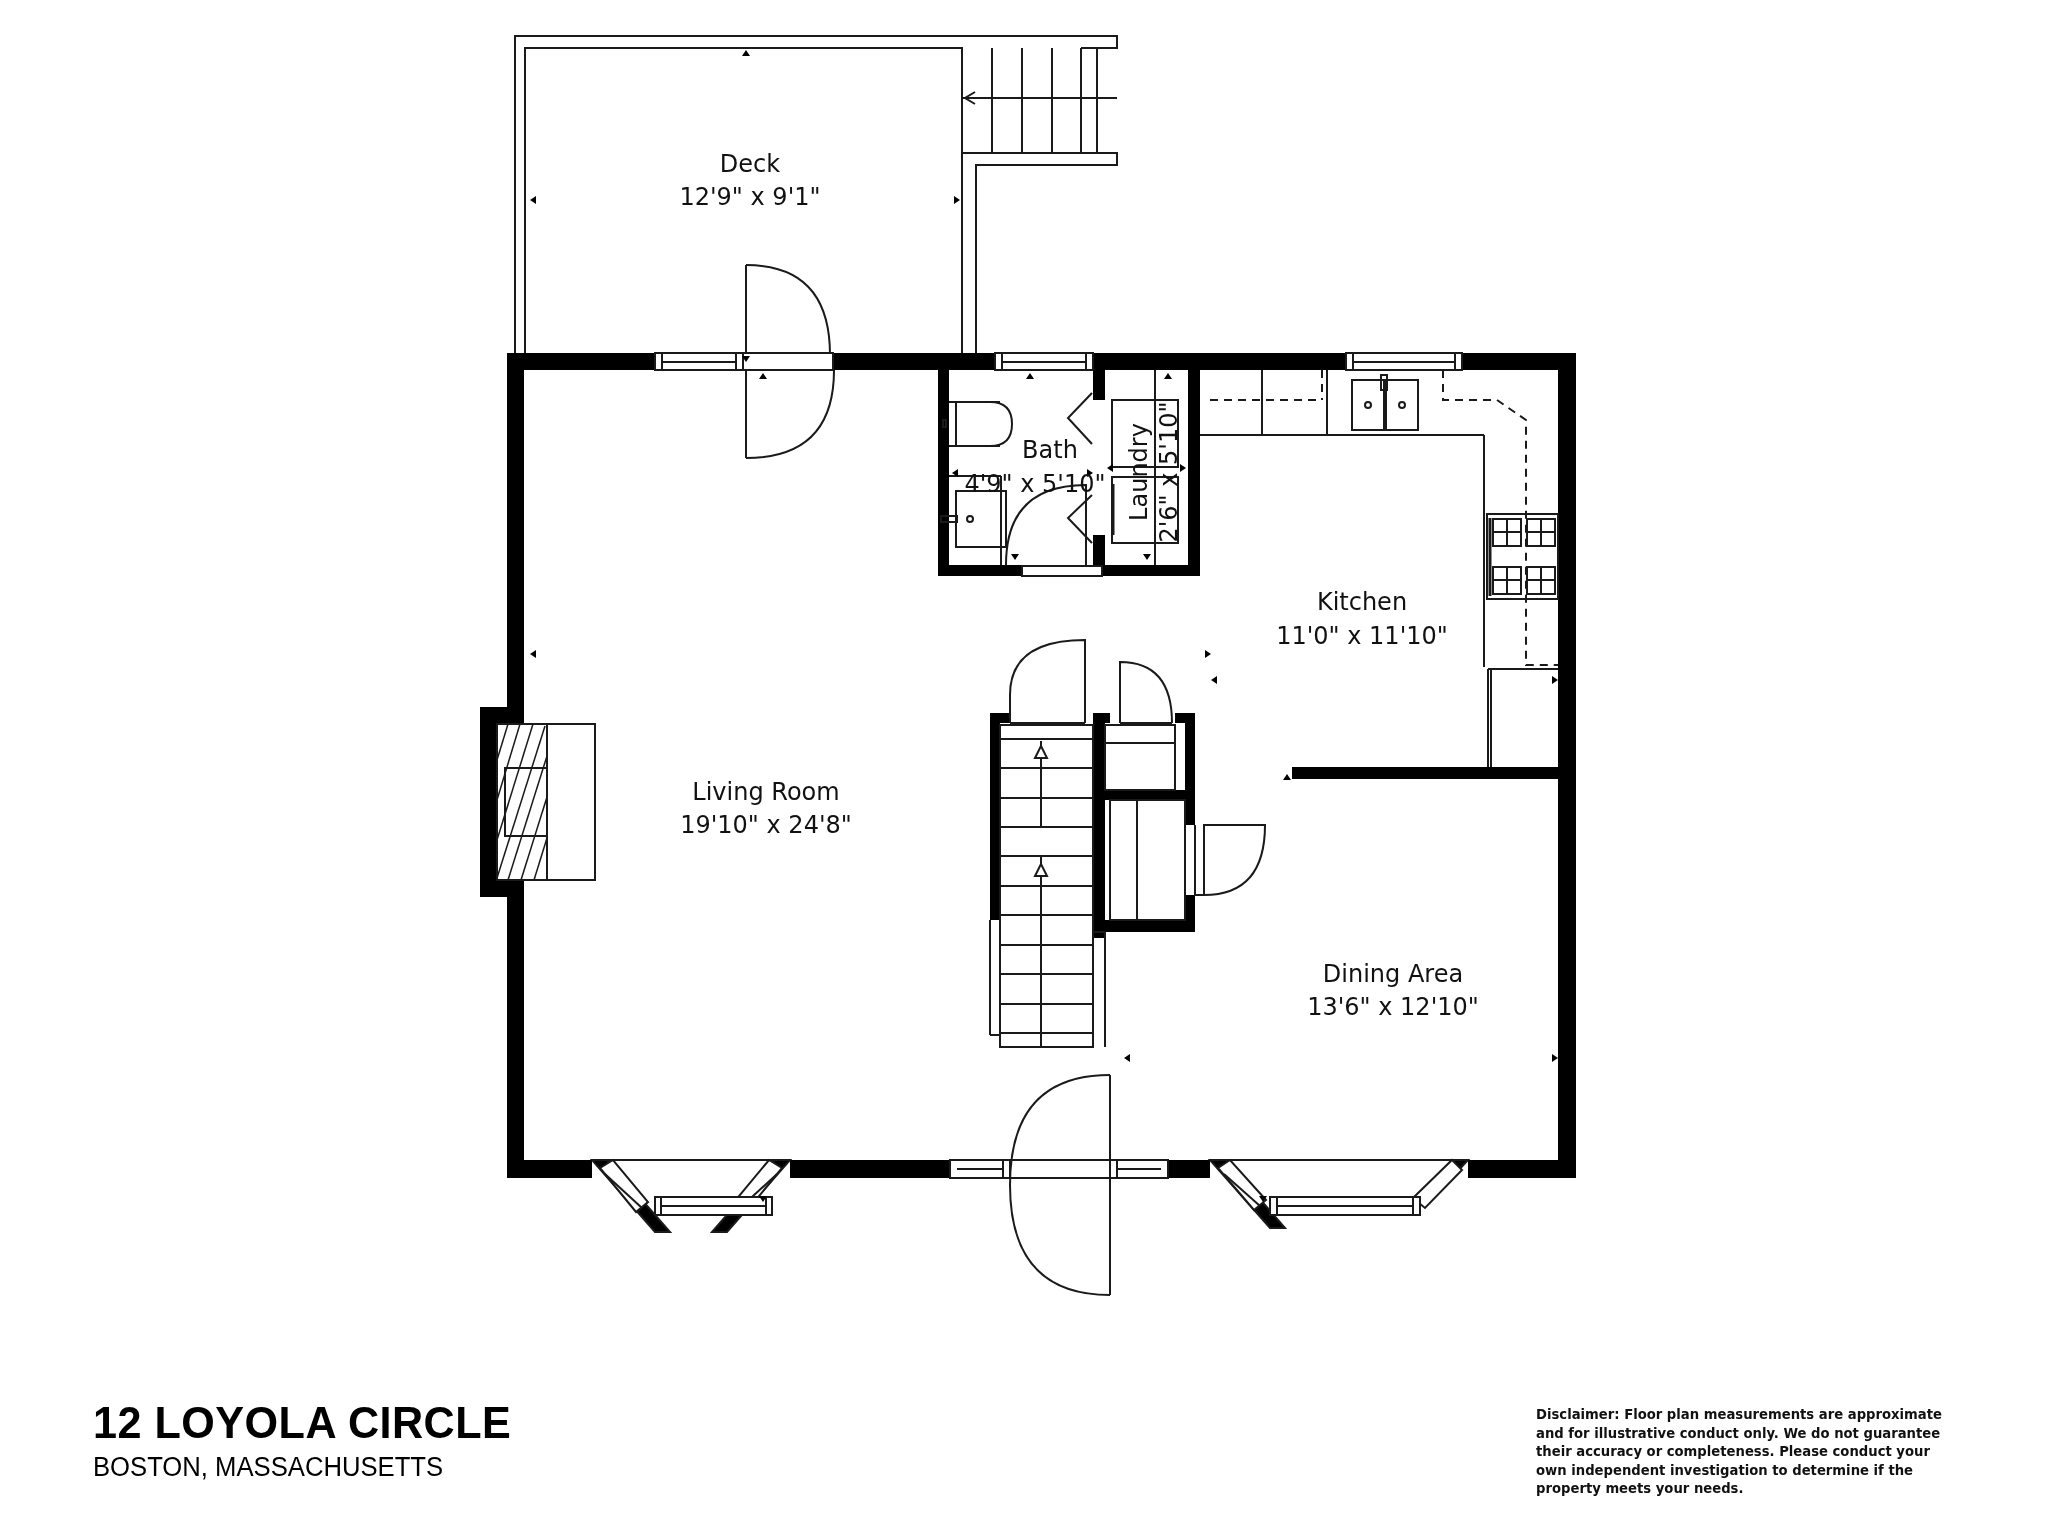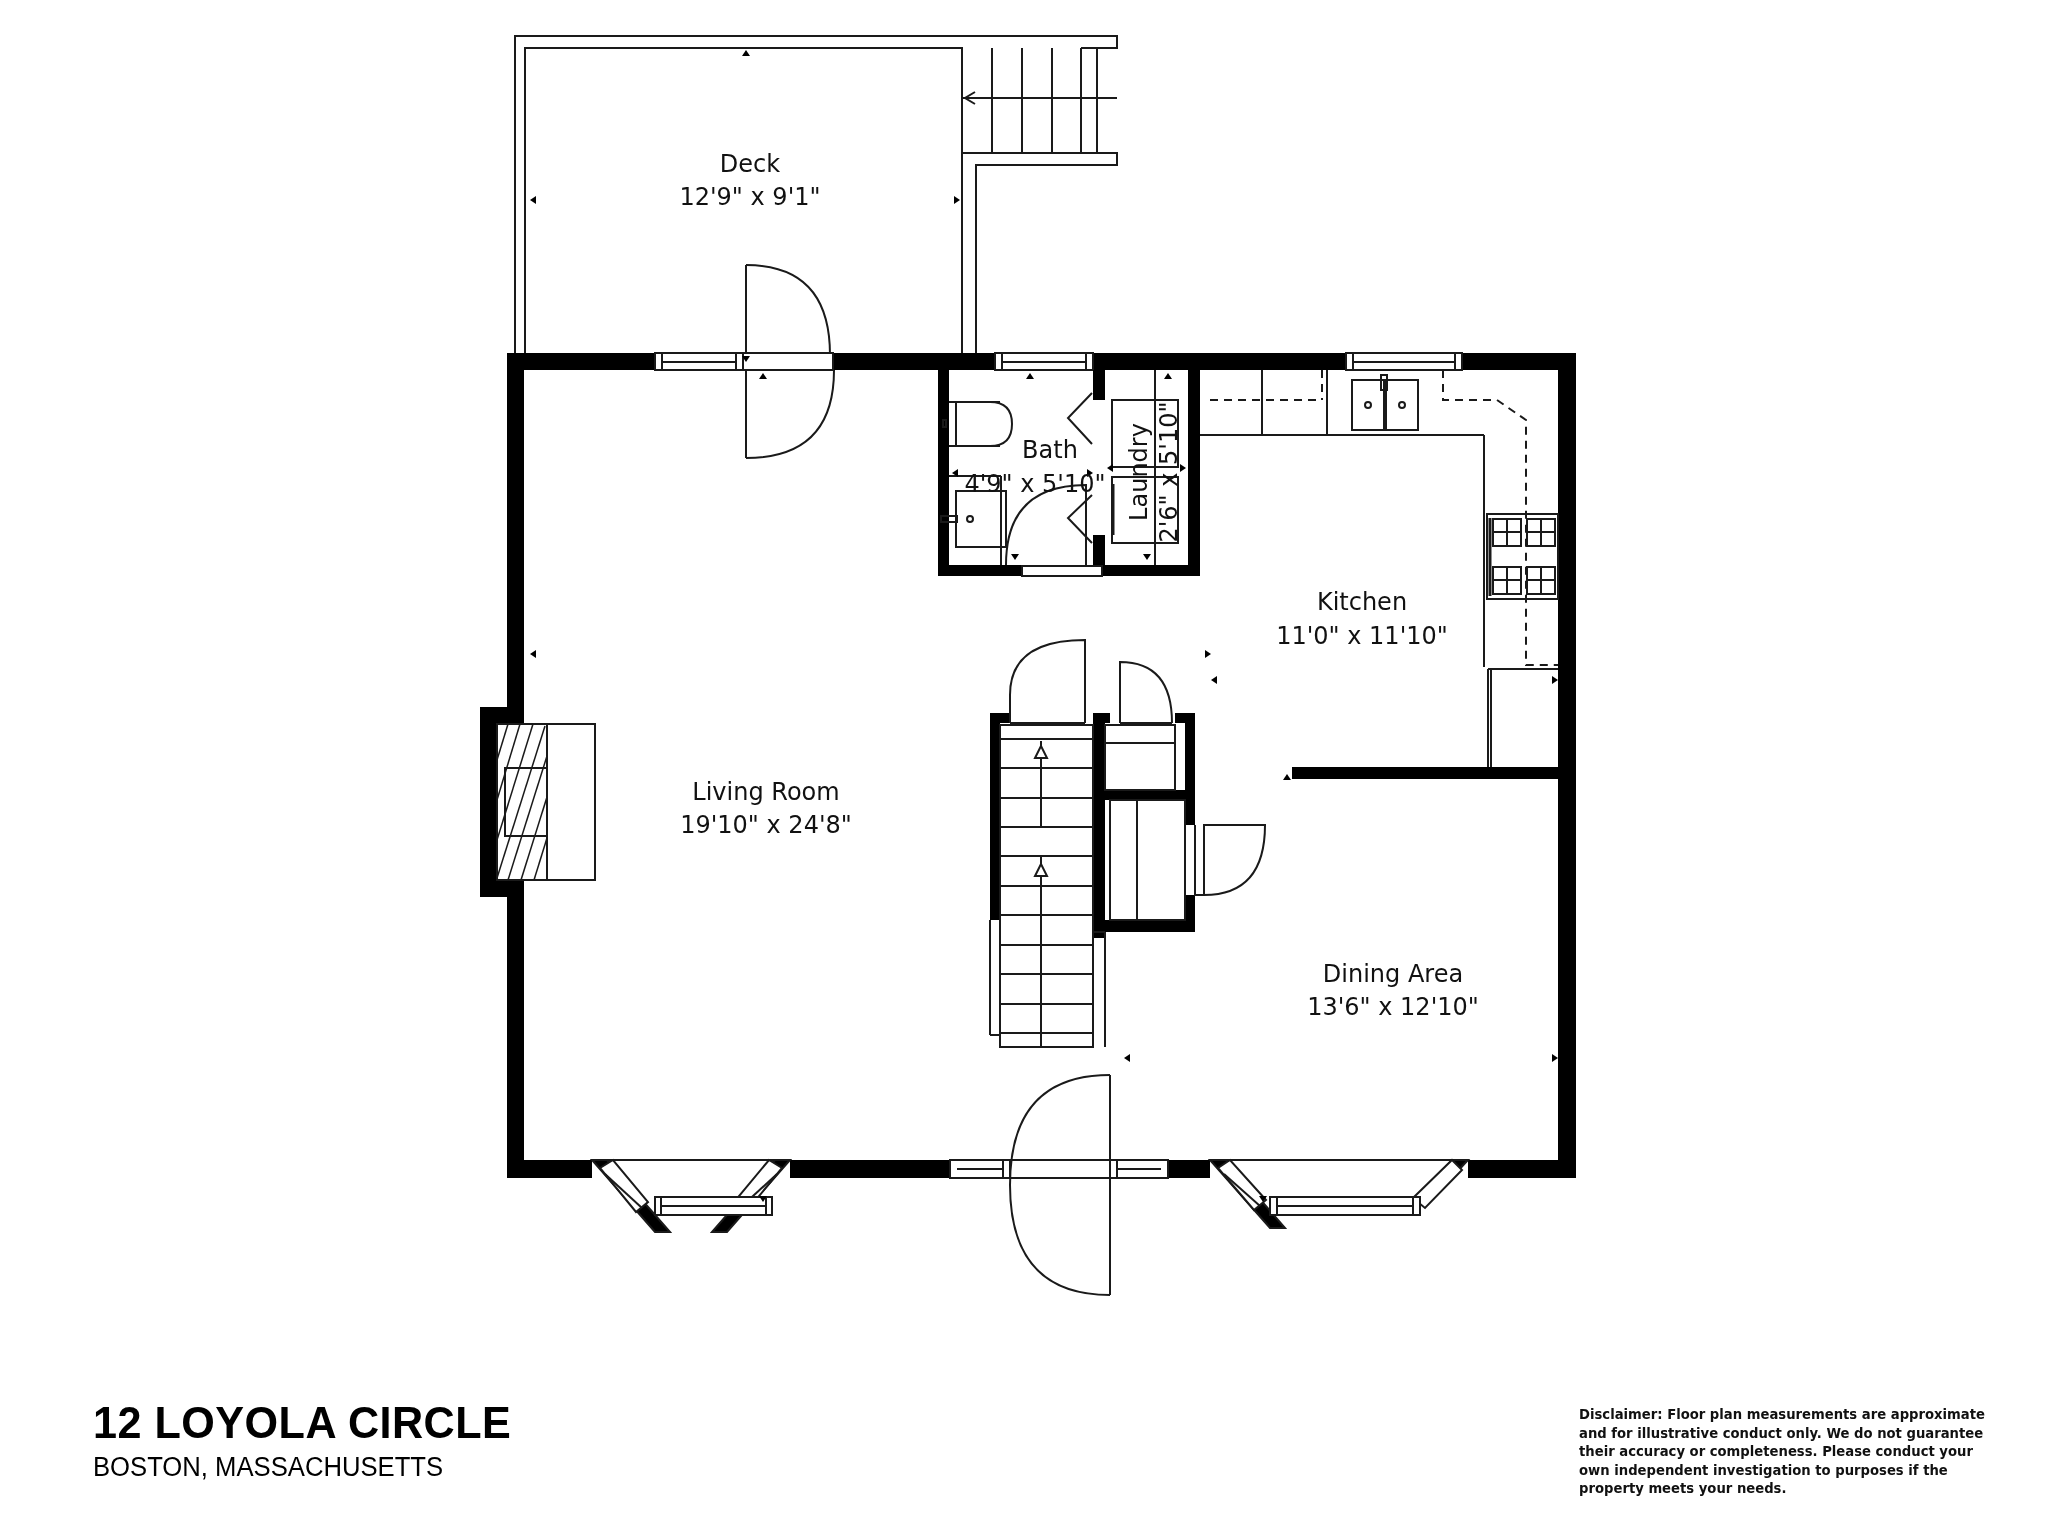--- a/index.html
+++ b/index.html
@@ -1,21 +1,21 @@
 <!DOCTYPE html>
 <html><head>
 <meta charset="utf-8">
 <style>
   html, body { margin: 0; padding: 0; background: #ffffff; }
   body { width: 2048px; height: 1536px; position: relative; overflow: hidden; font-family: "DejaVu Sans", sans-serif; }
   #plan { position: absolute; left: 0; top: 0; width: 2048px; height: 1536px; }
   .room-label { font-family: "DejaVu Sans", sans-serif; font-size: 24px; fill: #111; }
   .address-title { position: absolute; left: 93px; top: 1398px; font-family: "Liberation Sans", sans-serif; font-weight: bold; font-size: 44px; color: #000; letter-spacing: 0.5px; transform: scaleX(0.98); transform-origin: left; }
   .address-sub { position: absolute; left: 93px; top: 1452px; font-family: "Liberation Sans", sans-serif; font-size: 27px; color: #000; transform: scaleX(0.95); transform-origin: left; }
-  .disclaimer { position: absolute; left: 1536px; top: 1406px; width: 420px; font-family: "DejaVu Sans", sans-serif; font-size: 13.2px; line-height: 18.6px; color: #111; font-weight: bold; margin-left: 43px; }
+  .disclaimer { position: absolute; left: 1536px; top: 1406px; width: 420px; font-family: "DejaVu Sans", sans-serif; font-size: 13.2px; line-height: 18.6px; color: #111; font-weight: bold; }
   .disclaimer span { display: block; white-space: nowrap; }
 </style>
 </head>
 <body>
 
 <svg id="plan" viewBox="0 0 2048 1536" xmlns="http://www.w3.org/2000/svg">
   <g fill="none" stroke="#1a1a1a" stroke-width="2">
 
     <g>
 
@@ -313,15 +313,15 @@
   </g>
 </svg>
 
 <div class="address-title">12 LOYOLA CIRCLE</div>
 <div class="address-sub">BOSTON, MASSACHUSETTS</div>
 
 <div class="disclaimer">
   <span>Disclaimer: Floor plan measurements are approximate</span>
   <span>and for illustrative conduct only. We do not guarantee</span>
   <span>their accuracy or completeness. Please conduct your</span>
-  <span>own independent investigation to purposes if the</span>
+  <span>own independent investigation to determine if the</span>
   <span>property meets your needs.</span>
 </div>
 
 </body></html>

